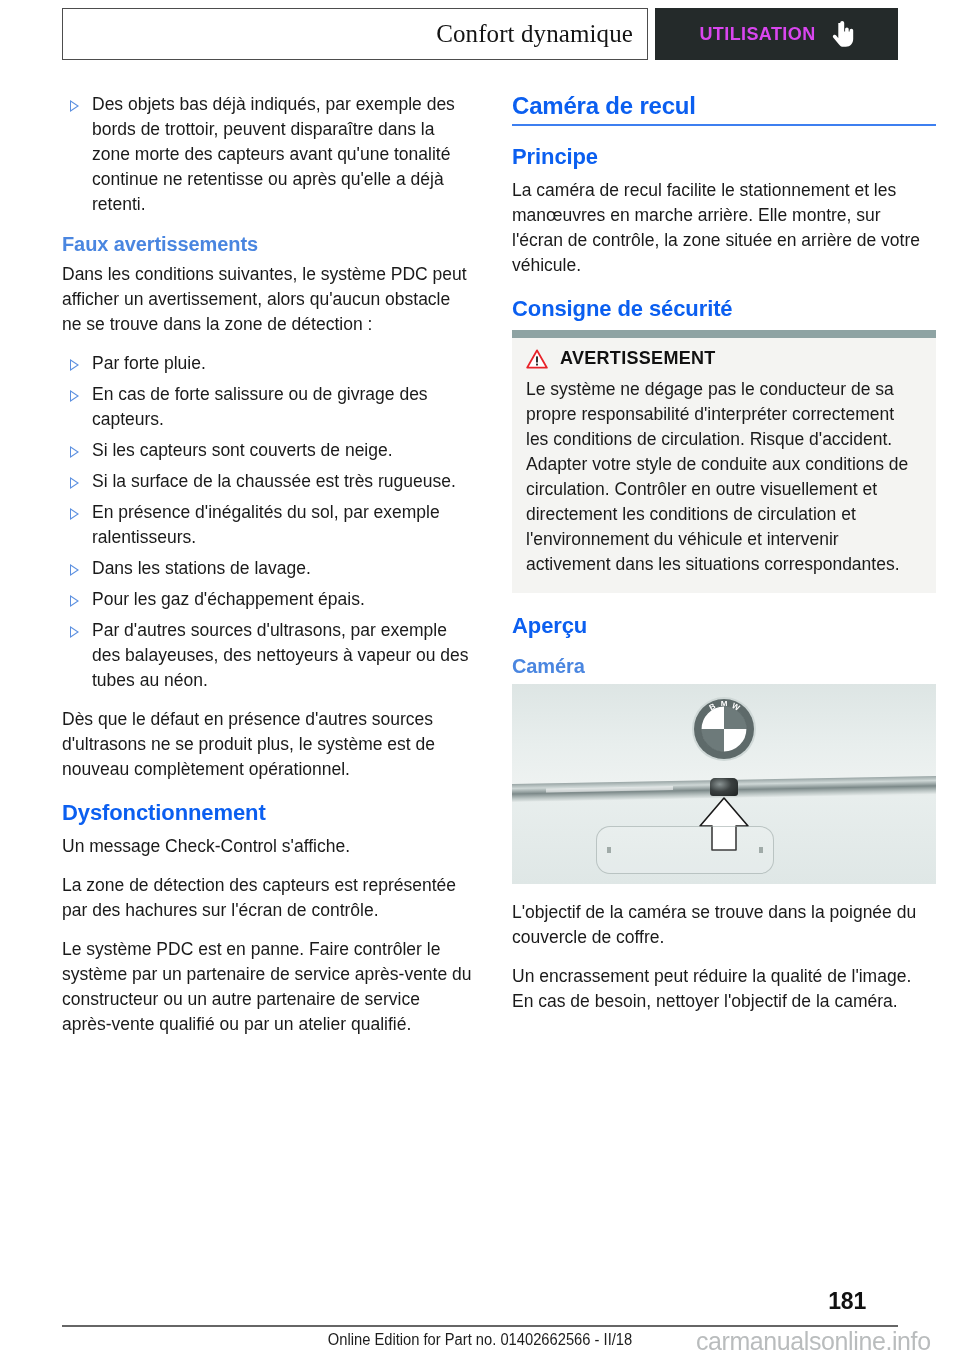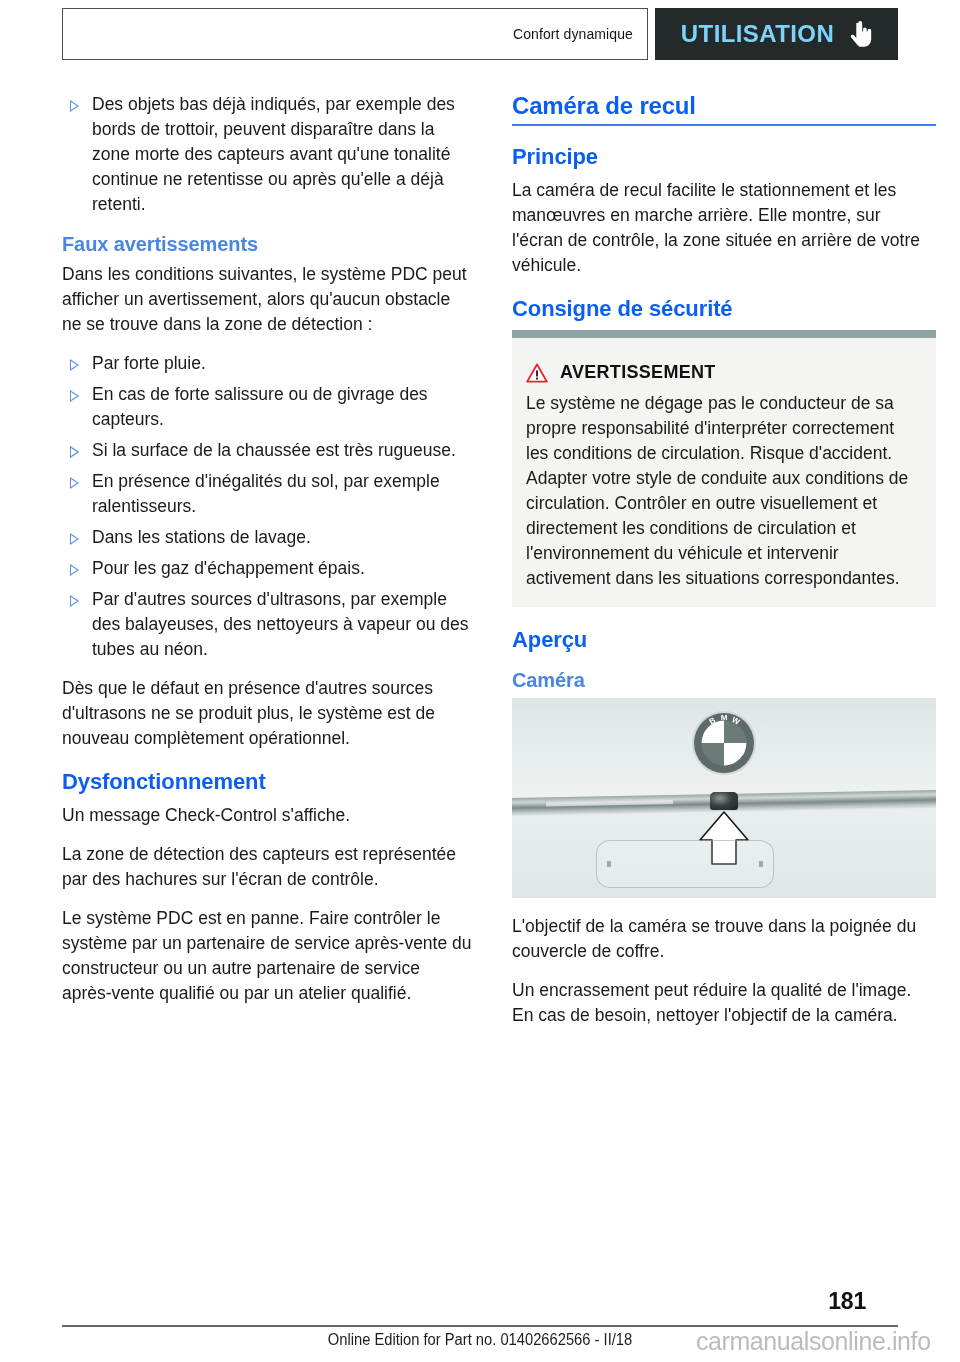--- a/index.html
+++ b/index.html
@@ -30,38 +30,39 @@
     flex: 0 0 586px;
     border: 1px solid #4d4d4d;
     background: #ffffff;
     display: flex;
     align-items: center;
     justify-content: flex-end;
     padding-right: 14px;
     box-sizing: border-box;
   }
   .header-tab-chapter .label {
-    font-size: 14px;
+    font-size: 25px;
     color: #141414;
     letter-spacing: 0.1px;
+    font-family: Liberation Serif, serif;
   }
   .header-spacer { flex: 0 0 7px; }
   .header-tab-section {
     flex: 1 1 auto;
     background: #242a2a;
     display: flex;
     align-items: center;
     justify-content: center;
     gap: 16px;
     box-sizing: border-box;
   }
   .header-tab-section .label {
-    font-size: 24px;
-    font-weight: bold;
-    color: #7dd3fc;
+    font-size: 18px;
+    font-weight: bold;
+    color: #d946ef;
     letter-spacing: 0.4px;
   }
   .hand-icon { display: block; width: 22px; height: 26px; }
 
   
   .columns {
     position: absolute;
     left: 0;
     top: 92px;
     width: 960px;
@@ -147,21 +148,21 @@
   
   .warning-box {
     background: #f4f4f2;
     margin: 4px 0 20px 0;
     padding: 0;
   }
   .warning-topbar {
     height: 8px;
     background: #8ea3a3;
   }
-  .warning-inner { padding: 24px 16px 16px 14px; }
+  .warning-inner { padding: 10px 16px 16px 14px; }
   .warning-head {
     display: flex;
     align-items: center;
     gap: 12px;
     margin-bottom: 8px;
   }
   .warning-head .label {
     font-size: 18px;
     font-weight: bold;
     letter-spacing: 0.3px;
@@ -310,21 +311,21 @@
         <span>Des objets bas déjà indiqués, par exemple des bords de trottoir, peuvent disparaître dans la zone morte des capteurs avant qu'une tonalité continue ne retentisse ou après qu'elle a déjà retenti.</span>
       </li>
     </ul>
 
     <h3 class="h3">Faux avertissements</h3>
     <p class="body">Dans les conditions suivantes, le système PDC peut afficher un avertissement, alors qu'aucun obstacle ne se trouve dans la zone de détection :</p>
 
     <ul class="bullets">
       <li><span class="tri"></span><span>Par forte pluie.</span></li>
       <li><span class="tri"></span><span>En cas de forte salissure ou de givrage des capteurs.</span></li>
-      <li><span class="tri"></span></li>
+      <li><span class="tri"></span><span>Si les capteurs sont couverts de neige.</span></li>
       <li><span class="tri"></span><span>Si la surface de la chaussée est très rugueuse.</span></li>
       <li><span class="tri"></span><span>En présence d'inégalités du sol, par exemple ralentisseurs.</span></li>
       <li><span class="tri"></span><span>Dans les stations de lavage.</span></li>
       <li><span class="tri"></span><span>Pour les gaz d'échappement épais.</span></li>
       <li><span class="tri"></span><span>Par d'autres sources d'ultrasons, par exemple des balayeuses, des nettoyeurs à vapeur ou des tubes au néon.</span></li>
     </ul>
 
     <p class="body">Dès que le défaut en présence d'autres sources d'ultrasons ne se produit plus, le système est de nouveau complètement opérationnel.</p>
 
     <h2 class="h2">Dysfonctionnement</h2>

